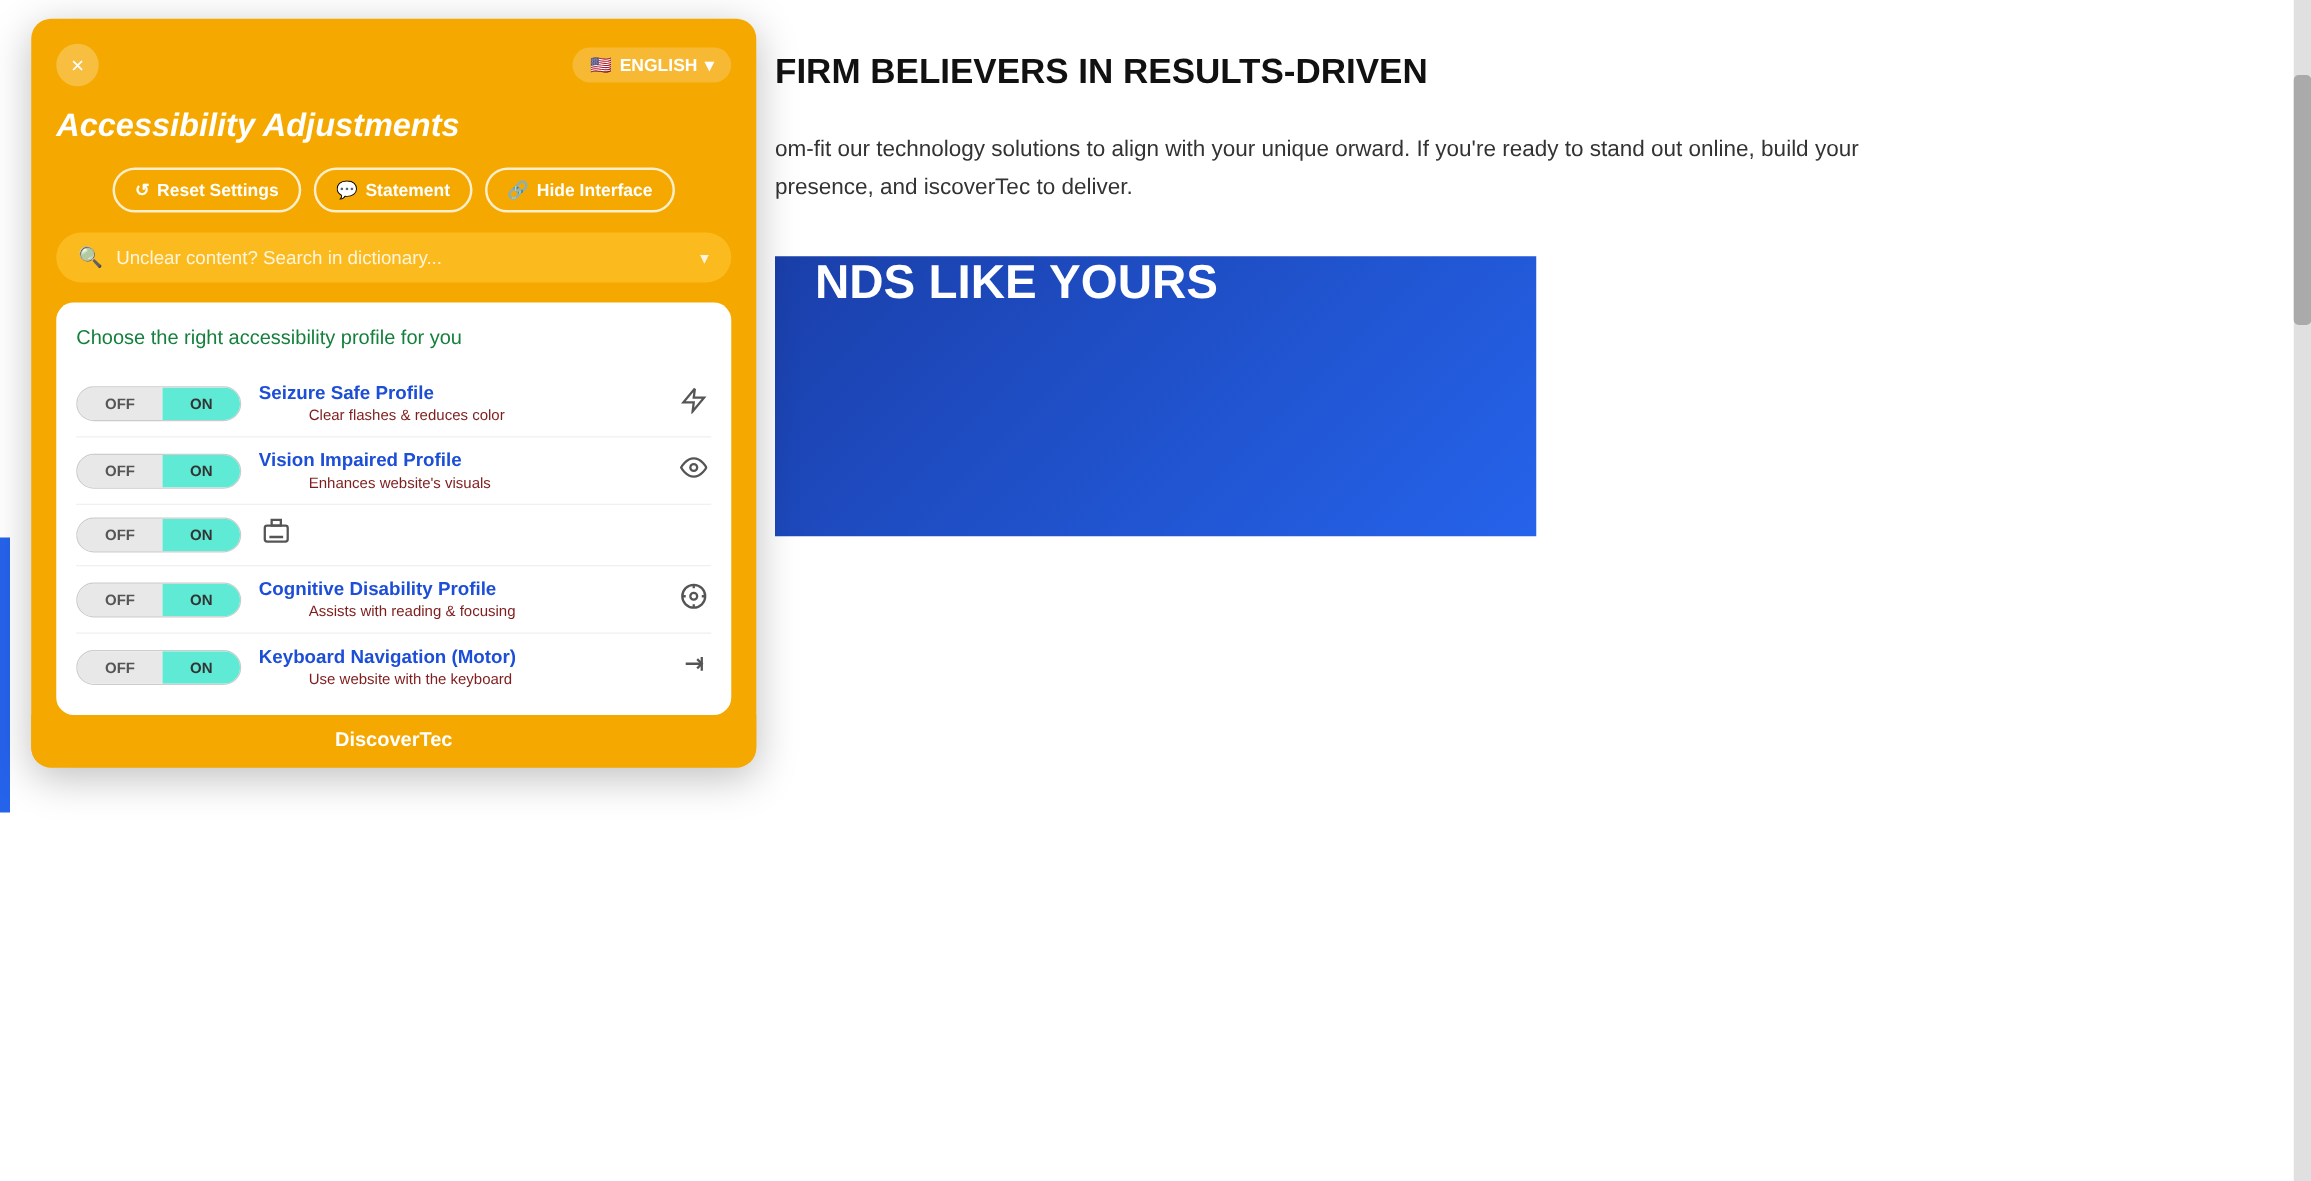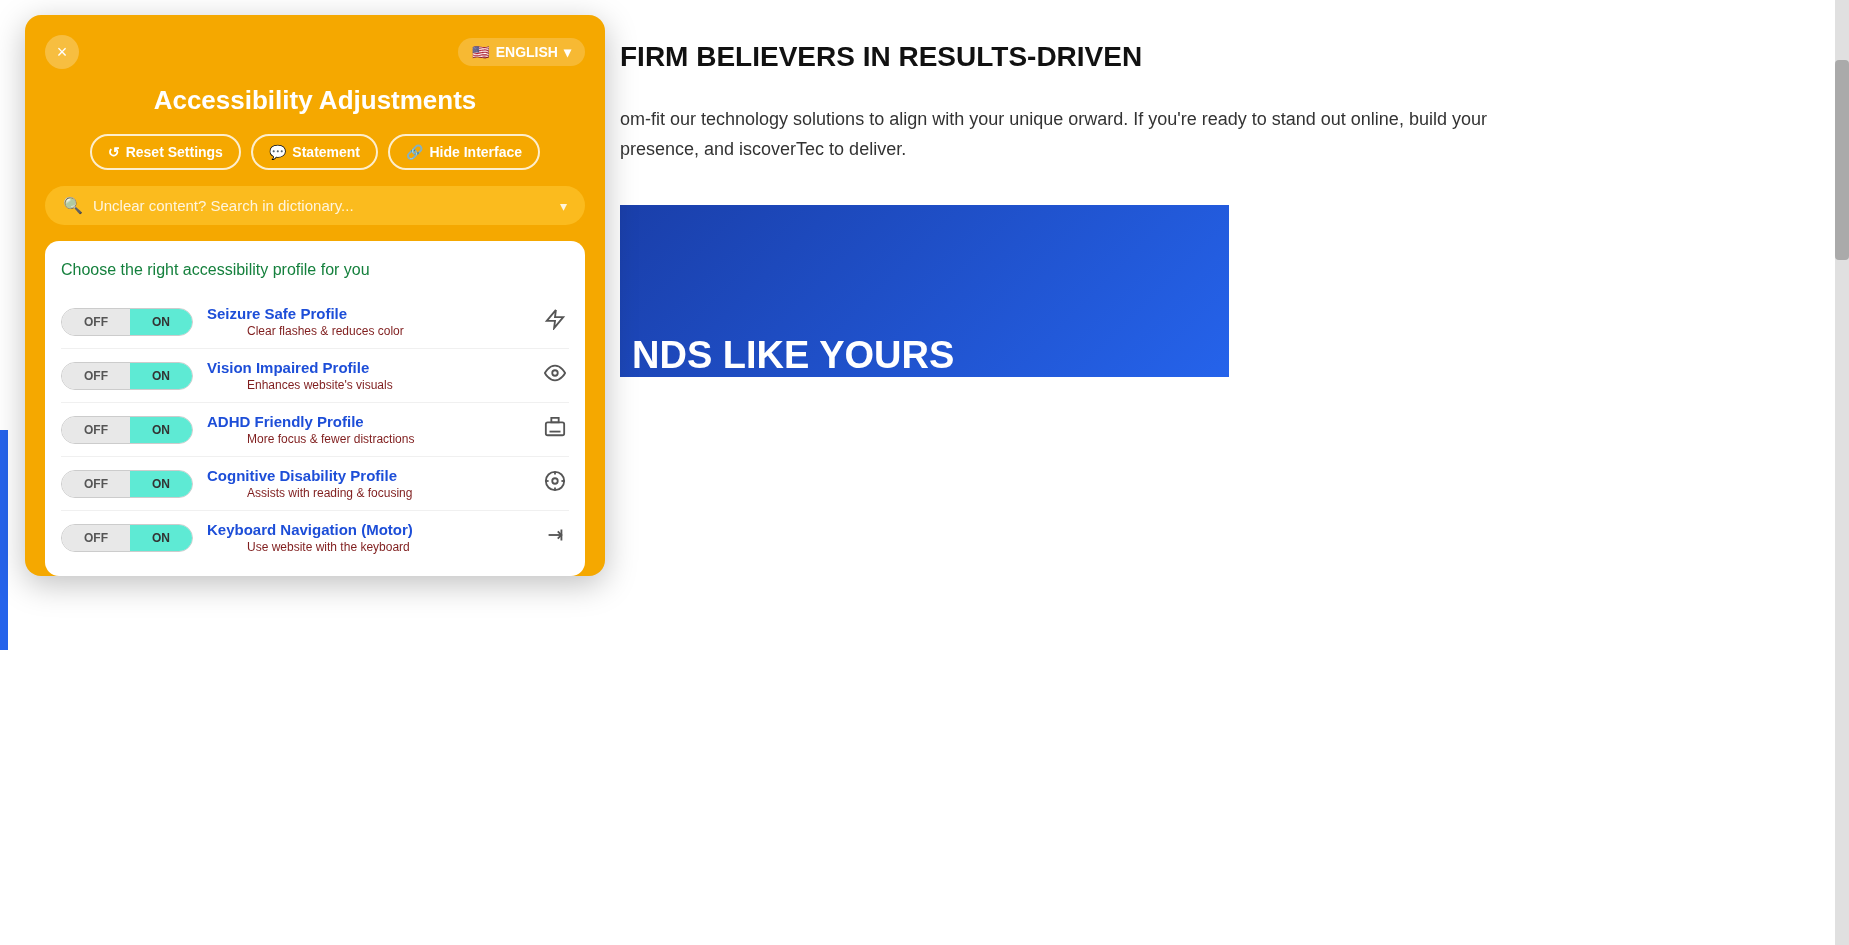--- a/index.html
+++ b/index.html
@@ -29,24 +29,24 @@
       font-size: 18px;
       color: #333;
       line-height: 1.7;
       max-width: 900px;
       margin-bottom: 40px;
     }
 
     .blue-section {
       background: linear-gradient(135deg, #1a3faa, #2563eb);
       width: calc(100% - 620px);
-      height: 172px;
-      display: flex;
-      align-items: flex-end;
-      padding-left: 12px;
+      height: 224px;
+      display: flex;
+      align-items: flex-start;
+      padding-left: 32px;
     }
 
     .blue-heading {
       font-size: 38px;
       font-weight: 900;
       color: #fff;
     }
 
     
     .scrollbar {
@@ -103,25 +103,25 @@
       border-radius: 20px;
       padding: 6px 14px;
       cursor: pointer;
       color: #fff;
       font-size: 14px;
       font-weight: 600;
       display: flex; align-items: center; gap: 6px;
     }
 
     .panel-title {
-      text-align: center;
       color: #fff;
       font-size: 26px;
       font-weight: 700;
       margin-bottom: 18px;
+      font-style: italic;
     }
 
     .panel-actions {
       display: flex;
       gap: 10px;
       margin-bottom: 16px;
       justify-content: center;
     }
 
     .action-btn {
@@ -343,24 +343,20 @@
       <div class="profile-icon"><svg width="22" height="22" viewBox="0 0 24 24" fill="none" stroke="#555" stroke-width="2">
               <path d="M1 12s4-8 11-8 11 8 11 8-4 8-11 8-11-8-11-8z"></path>
               <circle cx="12" cy="12" r="3"></circle>
             </svg></div>
     </div>
         <div class="profile-item">
       <div class="toggle-group">
         <button class="toggle-btn active-off">OFF</button>
         <button class="toggle-btn active-on">ON</button>
       </div>
-      <div class="profile-info">
-        <div class="profile-name">ADHD Friendly Profile</div>
-        <div class="profile-desc">More focus &amp; fewer distractions</div>
-      </div>
       <div class="profile-icon"><svg width="22" height="22" viewBox="0 0 24 24" fill="none" stroke="#555" stroke-width="2">
               <rect x="2" y="7" width="20" height="14" rx="2"></rect>
               <path d="M16 2H8v5h8V2z"></path>
               <path d="M6 17h12"></path>
             </svg></div>
     </div>
         <div class="profile-item">
       <div class="toggle-group">
         <button class="toggle-btn active-off">OFF</button>
         <button class="toggle-btn active-on">ON</button>
@@ -389,13 +385,16 @@
       </div>
       <div class="profile-icon"><svg width="22" height="22" viewBox="0 0 24 24" fill="none" stroke="#555" stroke-width="2">
               <line x1="5" y1="12" x2="19" y2="12"></line>
               <polyline points="15 8 19 12 15 16"></polyline>
               <line x1="19" y1="6" x2="19" y2="18"></line>
             </svg></div>
     </div>
       </div>
   </div>
 
+  <div class="panel-footer">
+    <span class="panel-footer-text">DiscoverTec</span>
+  </div>
 </div>
 
 </body></html>

